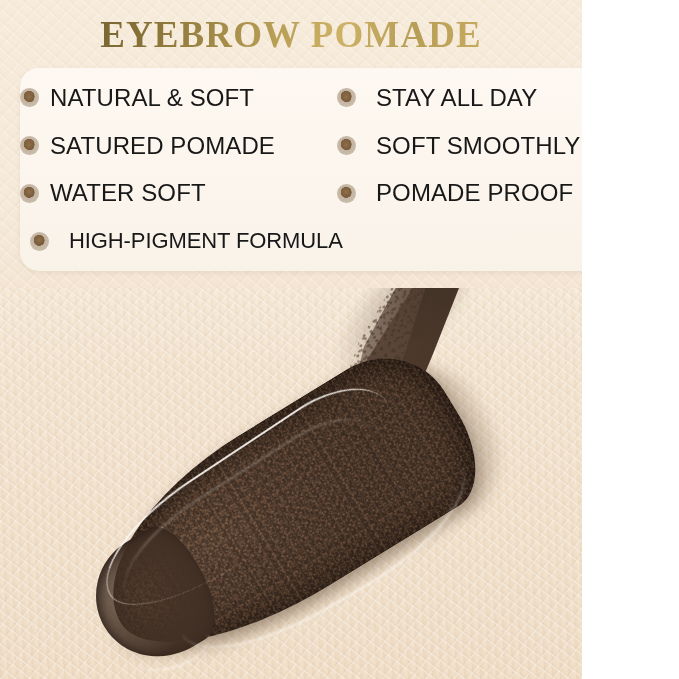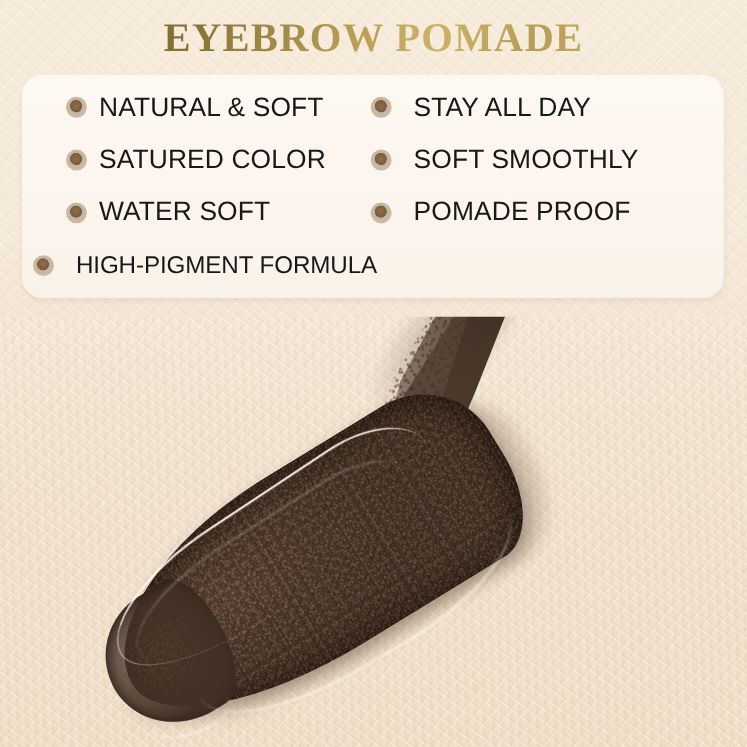--- a/index.html
+++ b/index.html
@@ -2,21 +2,21 @@
 <html><head>
 <meta charset="utf-8">
 <style>
   html, body {
     margin: 0;
     padding: 0;
     background: #ffffff;
   }
   #page {
     position: relative;
-    width: 679px;
+    width: 582px;
     height: 679px;
     overflow: hidden;
     font-family: "Liberation Sans", sans-serif;
     background: #f3e3cd;
     user-select: none;
   }
 
   
   .bg-base {
     position: absolute;
@@ -117,21 +117,21 @@
     grid-template-columns: 307px 331px;
     grid-template-rows: repeat(4, 1fr);
     padding: 6px 0 6px 0;
     box-sizing: border-box;
   }
   .feat {
     display: flex;
     align-items: center;
     gap: 11px;
   }
-  .feat.col-left  { padding-left: 40px; }
+  .feat.col-left  { }
   .feat.col-right { padding-left: 10px; gap: 20px; }
 
   .bullet {
     position: relative;
     flex: 0 0 auto;
     width: 19px;
     height: 19px;
     border-radius: 50%;
     background: radial-gradient(circle at 48% 44%,
         #8a6a45 0%, #7f6040 32%, #7a5c3e 36%,
@@ -372,21 +372,21 @@
         <span class="bullet"></span>
         <span class="feat-label">NATURAL &amp; SOFT</span>
       </div>
       <div class="feat col-right">
         <span class="bullet"></span>
         <span class="feat-label">STAY ALL DAY</span>
       </div>
 
       <div class="feat col-left">
         <span class="bullet"></span>
-        <span class="feat-label">SATURED COLOR</span>
+        <span class="feat-label">SATURED POMADE</span>
       </div>
       <div class="feat col-right">
         <span class="bullet"></span>
         <span class="feat-label">SOFT SMOOTHLY</span>
       </div>
 
       <div class="feat col-left">
         <span class="bullet"></span>
         <span class="feat-label">WATER SOFT</span>
       </div>

